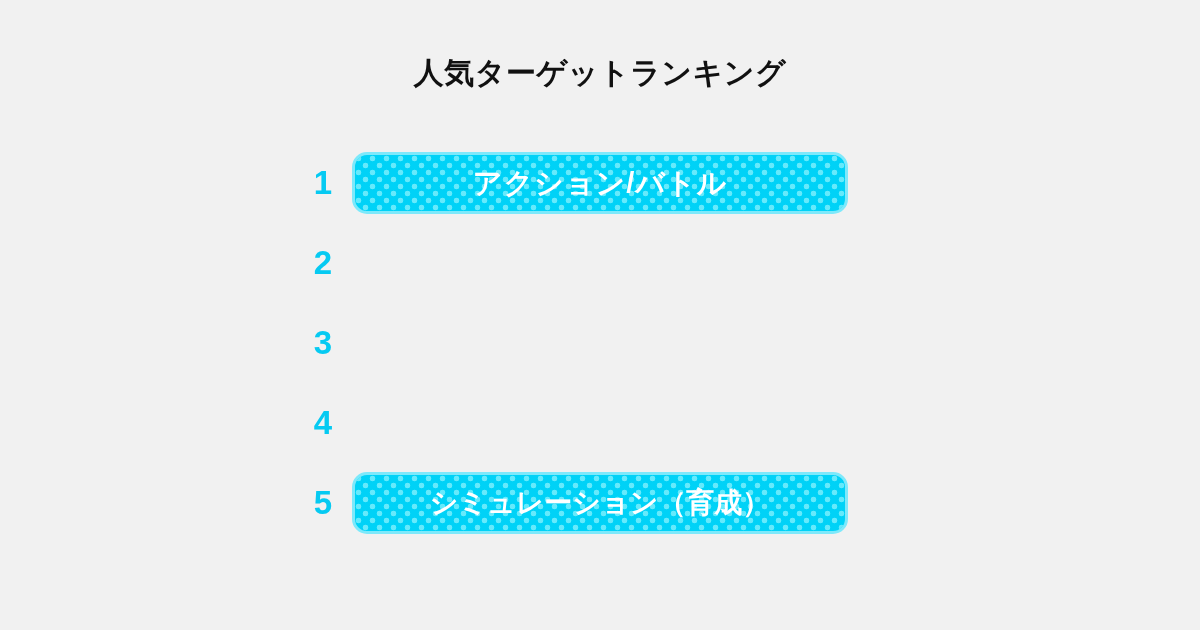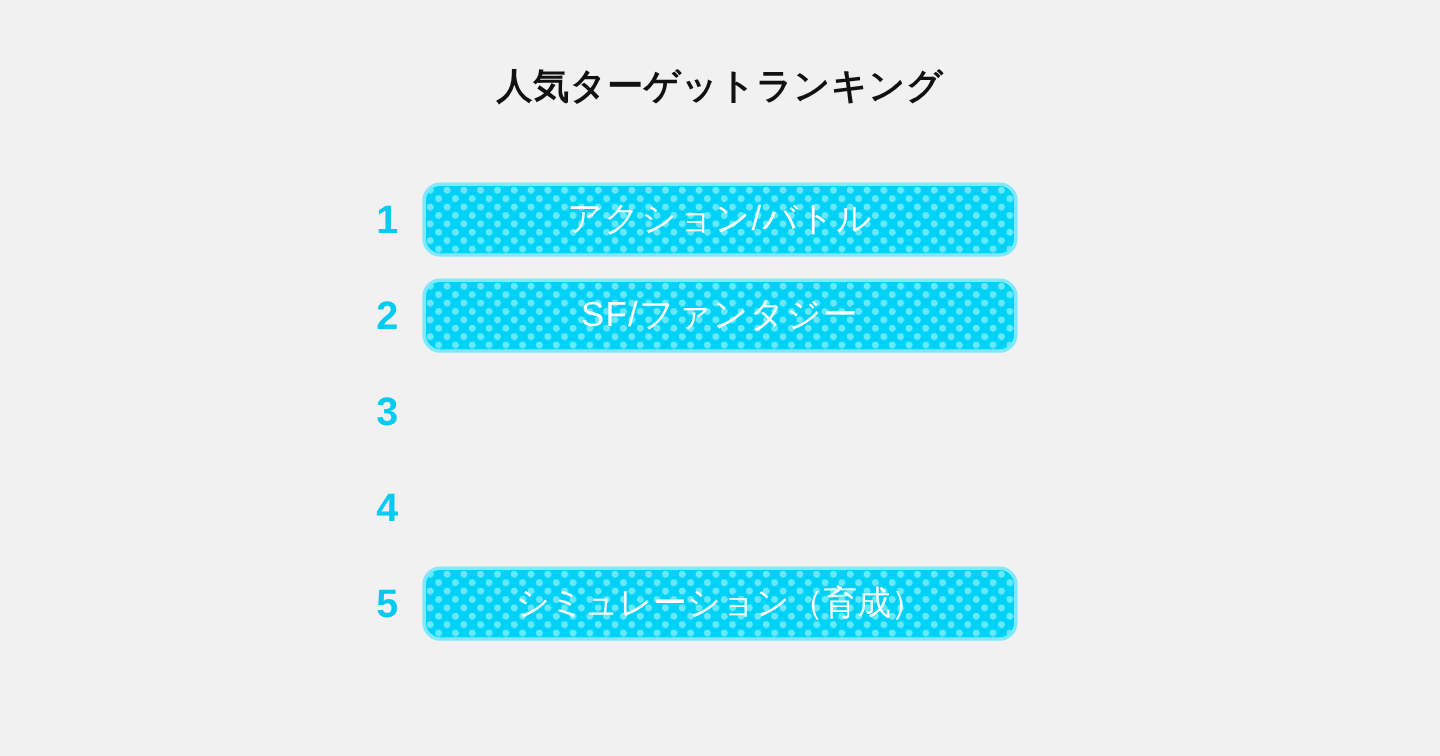--- a/index.html
+++ b/index.html
@@ -94,21 +94,21 @@
     background-size: 14px 14px, 14px 14px;
     background-position: 0 0, 7px 7px;
     pointer-events: none;
   }
 
   .rank-label {
     position: relative;
     z-index: 2;
     color: #ffffff;
     font-size: 29px;
-    font-weight: 400;
+    font-weight: 700;
     letter-spacing: 1px;
     line-height: 56px;
     white-space: nowrap;
     text-align: right;
     padding: 0 6px;
   }
 
   
   .rank-row.long .rank-label {
     font-size: 28px;
@@ -127,23 +127,20 @@
 
     <div class="rank-row">
       <div class="rank-number">1</div>
       <div class="rank-pill">
         <span class="rank-label">アクション/バトル</span>
       </div>
     </div>
 
     <div class="rank-row">
       <div class="rank-number">2</div>
-      <div class="rank-pill">
-        <span class="rank-label">SF/ファンタジー</span>
-      </div>
     </div>
 
     <div class="rank-row">
       <div class="rank-number">3</div>
     </div>
 
     <div class="rank-row">
       <div class="rank-number">4</div>
     </div>
 

